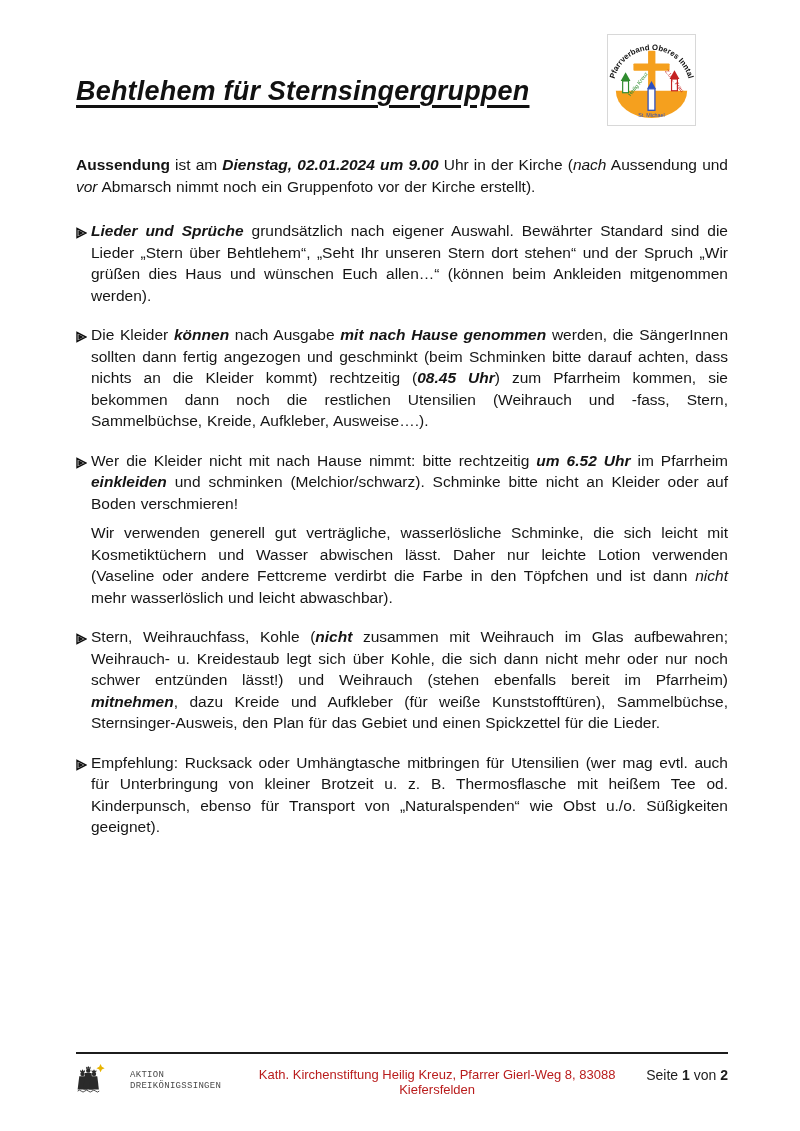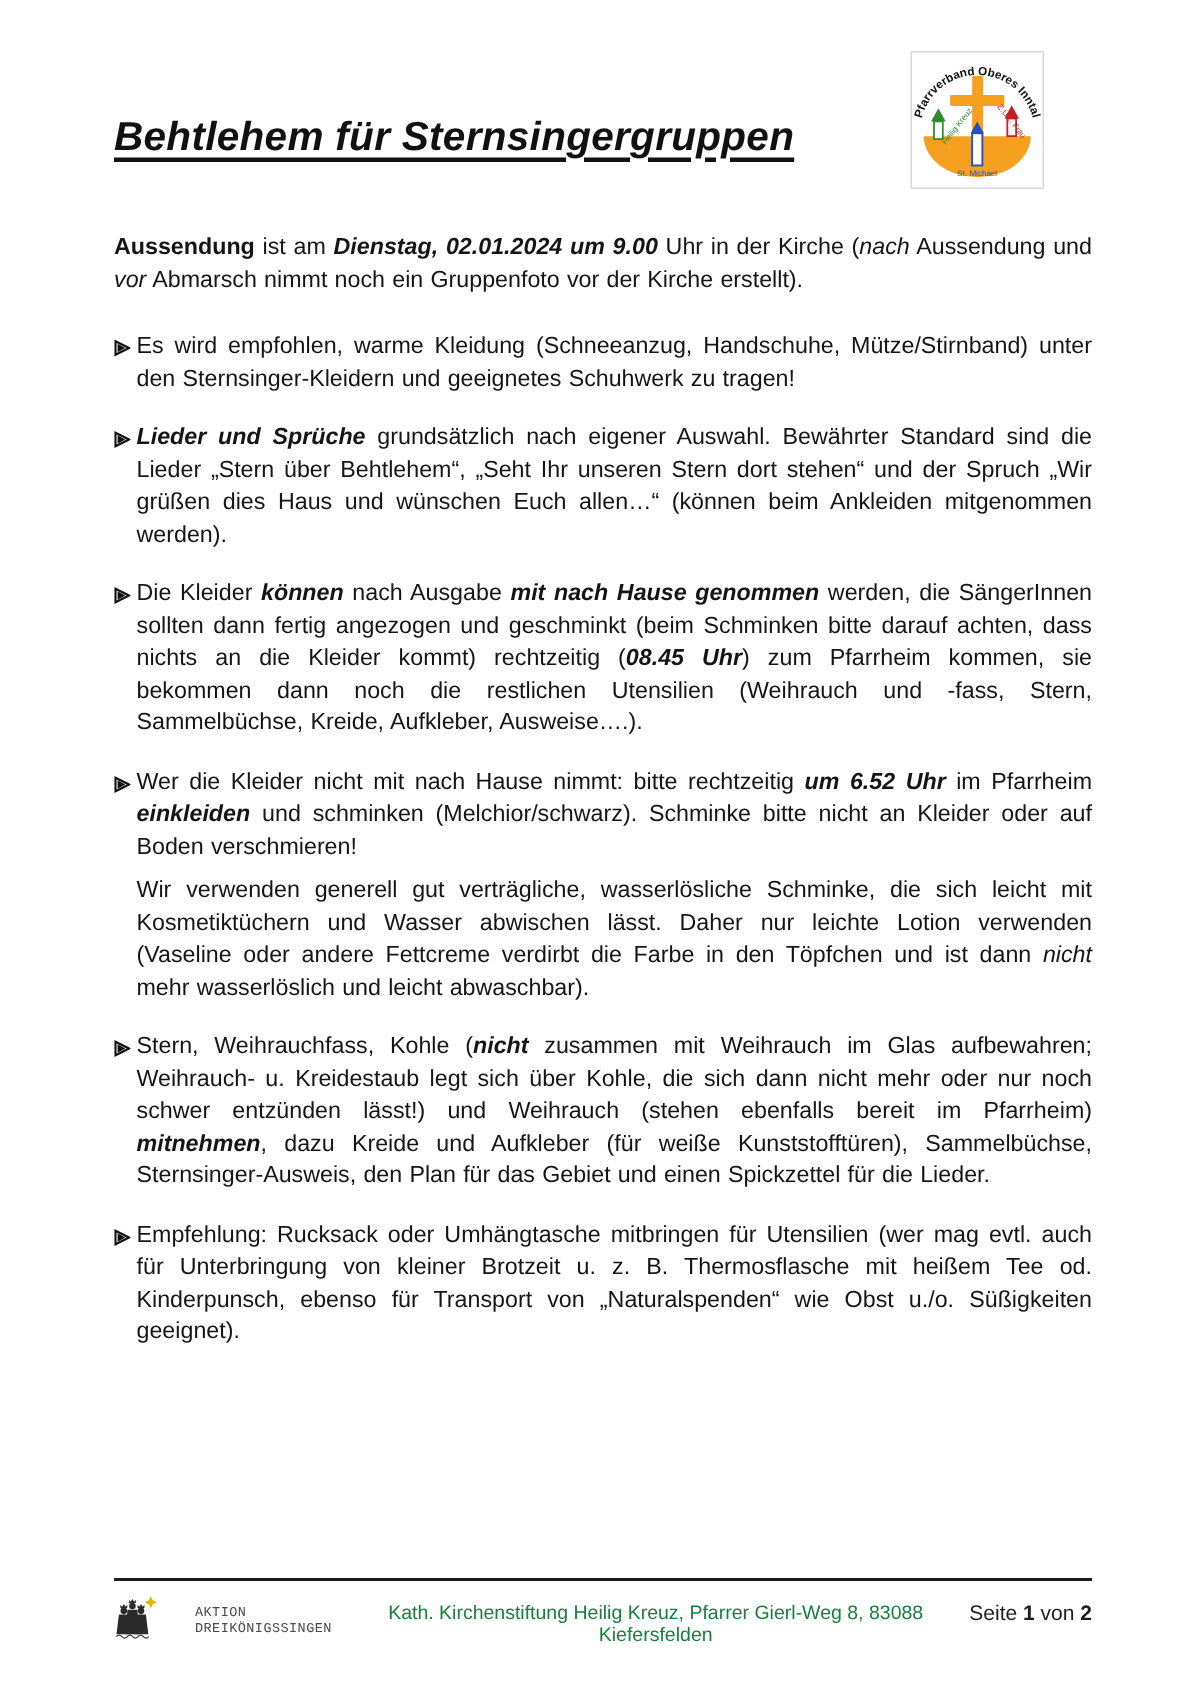--- a/index.html
+++ b/index.html
@@ -24,21 +24,21 @@
   .sub{margin-top:8px;}
 
   .parish-logo{position:absolute;left:607px;top:34px;width:89px;height:92px;
                background:#fff;border:1px solid #d8d8d8;box-sizing:border-box;}
 
   .footer-rule{position:absolute;left:76px;top:1052px;width:652px;height:2px;background:#1c1c1c;}
   .footer-row{position:absolute;left:76px;top:1060px;width:652px;display:flex;align-items:flex-start;}
   .kings-block{display:flex;align-items:center;gap:18px;width:152px;flex:0 0 auto;}
   .kings-text{font-family:"Liberation Mono",monospace;font-size:9px;line-height:11px;
               color:#4a4a4a;letter-spacing:.3px;padding-top:6px;}
-  .footer-address{flex:1 1 auto;text-align:center;font-size:13px;color:#15803d;padding-top:7px;}
+  .footer-address{flex:1 1 auto;text-align:center;font-size:13px;color:#b91c1c;padding-top:7px;}
   .footer-page{flex:0 0 auto;font-size:14px;color:#1d1d1d;padding-top:7px;white-space:nowrap;}
 </style>
 </head>
 <body>
 
 <div class="doc">
 
   <div class="parish-logo">
     <svg width="87" height="90" viewBox="0 0 89 92">
       <defs>
@@ -75,29 +75,20 @@
       <text x="44.5" y="84" text-anchor="middle" font-size="5.5" font-family="Liberation Sans, sans-serif" fill="#2A4FC0">St. Michael</text>
     </svg>
   </div>
 
   <div class="content">
     <h1 class="title">Behtlehem für Sternsingergruppen</h1>
 
     <p class="para intro"><span class="b">Aussendung</span><span> ist am </span><span class="b i">Dienstag, 02.01.2024 um 9.00</span><span> Uhr in der Kirche (</span><span class="i">nach</span><span> Aussendung und </span><span class="i">vor</span><span> Abmarsch nimmt noch ein Gruppenfoto vor der Kirche erstellt).</span></p>
 
     <div class="bullet-list">
-        <div class="bullet-item">
-          <span class="bullet-glyph" aria-label="➢"><svg width="11" height="12" viewBox="0 0 11 12">
-              <path d="M1 1.5 L10 6 L1 10.5 Z" fill="#ffffff" stroke="#111" stroke-width="1.4" stroke-linejoin="miter"></path>
-              <path d="M2.4 3.2 L7.5 6 L2.4 8.8 Z" fill="#111"></path>
-            </svg></span>
-          <div>
-            <p class="para"><span>Es wird empfohlen, warme Kleidung (Schneeanzug, Handschuhe, Mütze/Stirnband) unter den Sternsinger-Kleidern und geeignetes Schuhwerk zu tragen!</span></p>
-          </div>
-        </div>
         <div class="bullet-item">
           <span class="bullet-glyph" aria-label="➢"><svg width="11" height="12" viewBox="0 0 11 12">
               <path d="M1 1.5 L10 6 L1 10.5 Z" fill="#ffffff" stroke="#111" stroke-width="1.4" stroke-linejoin="miter"></path>
               <path d="M2.4 3.2 L7.5 6 L2.4 8.8 Z" fill="#111"></path>
             </svg></span>
           <div>
             <p class="para"><span class="b i">Lieder und Sprüche</span><span> grundsätzlich nach eigener Auswahl. Bewährter Standard sind die Lieder „Stern über Behtlehem“, „Seht Ihr unseren Stern dort stehen“ und der Spruch „Wir grüßen dies Haus und wünschen Euch allen…“ (können beim Ankleiden mitgenommen werden).</span></p>
           </div>
         </div>
         <div class="bullet-item">

